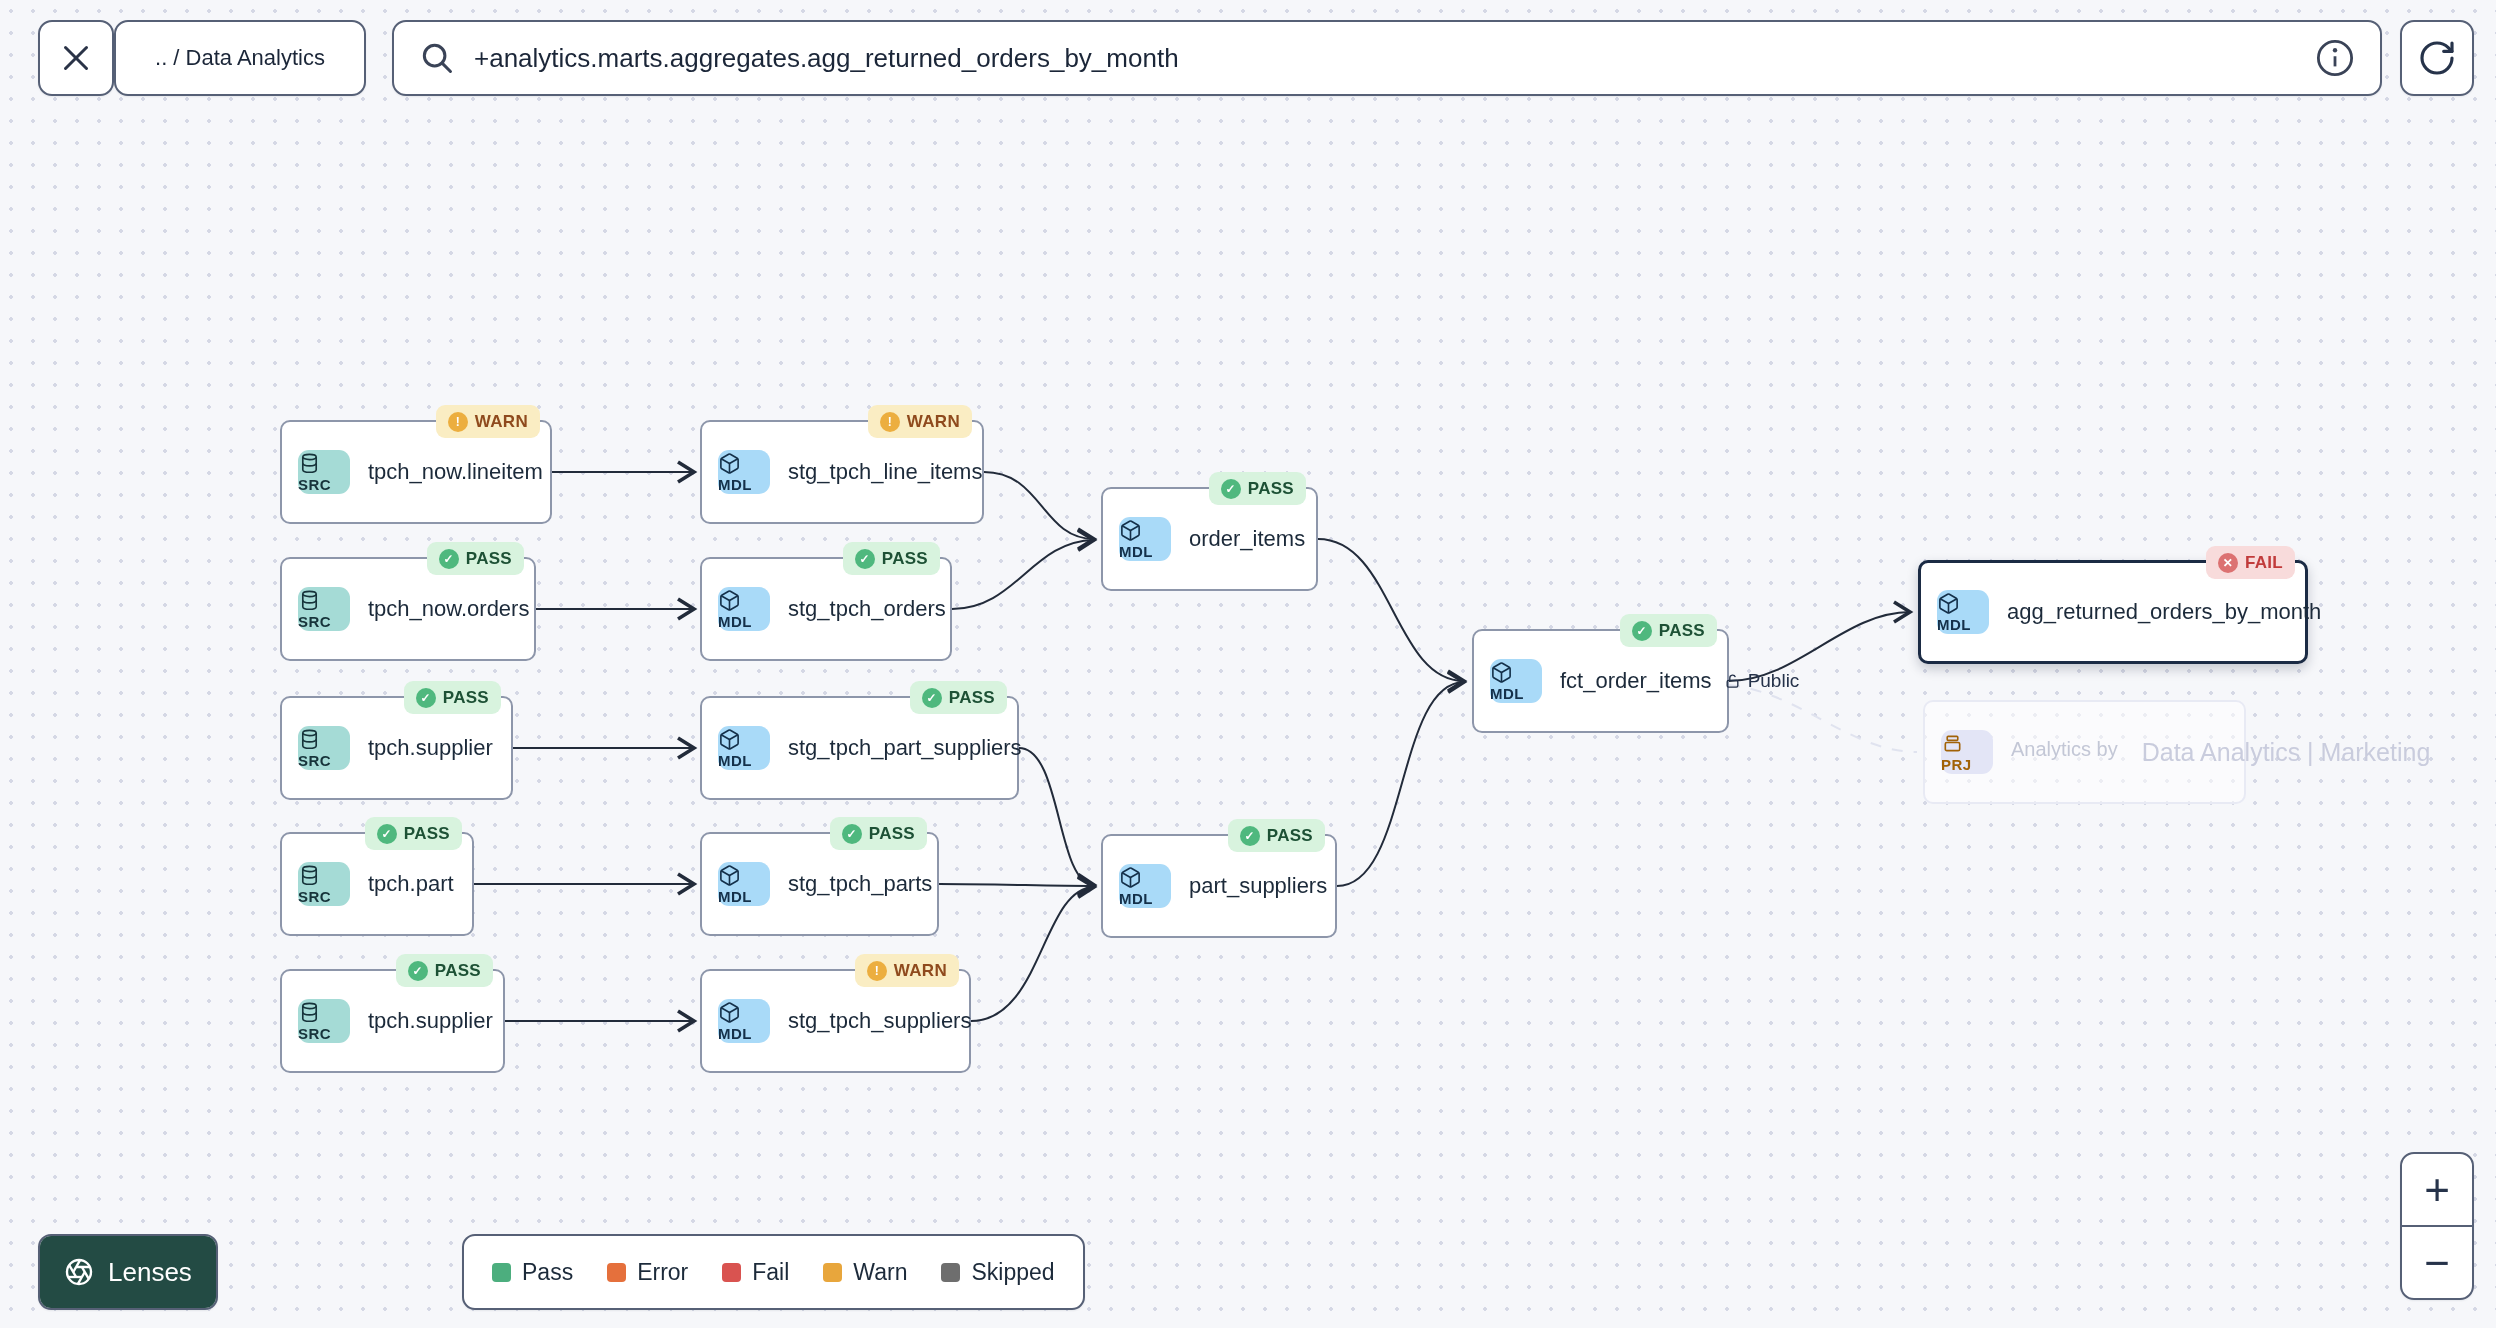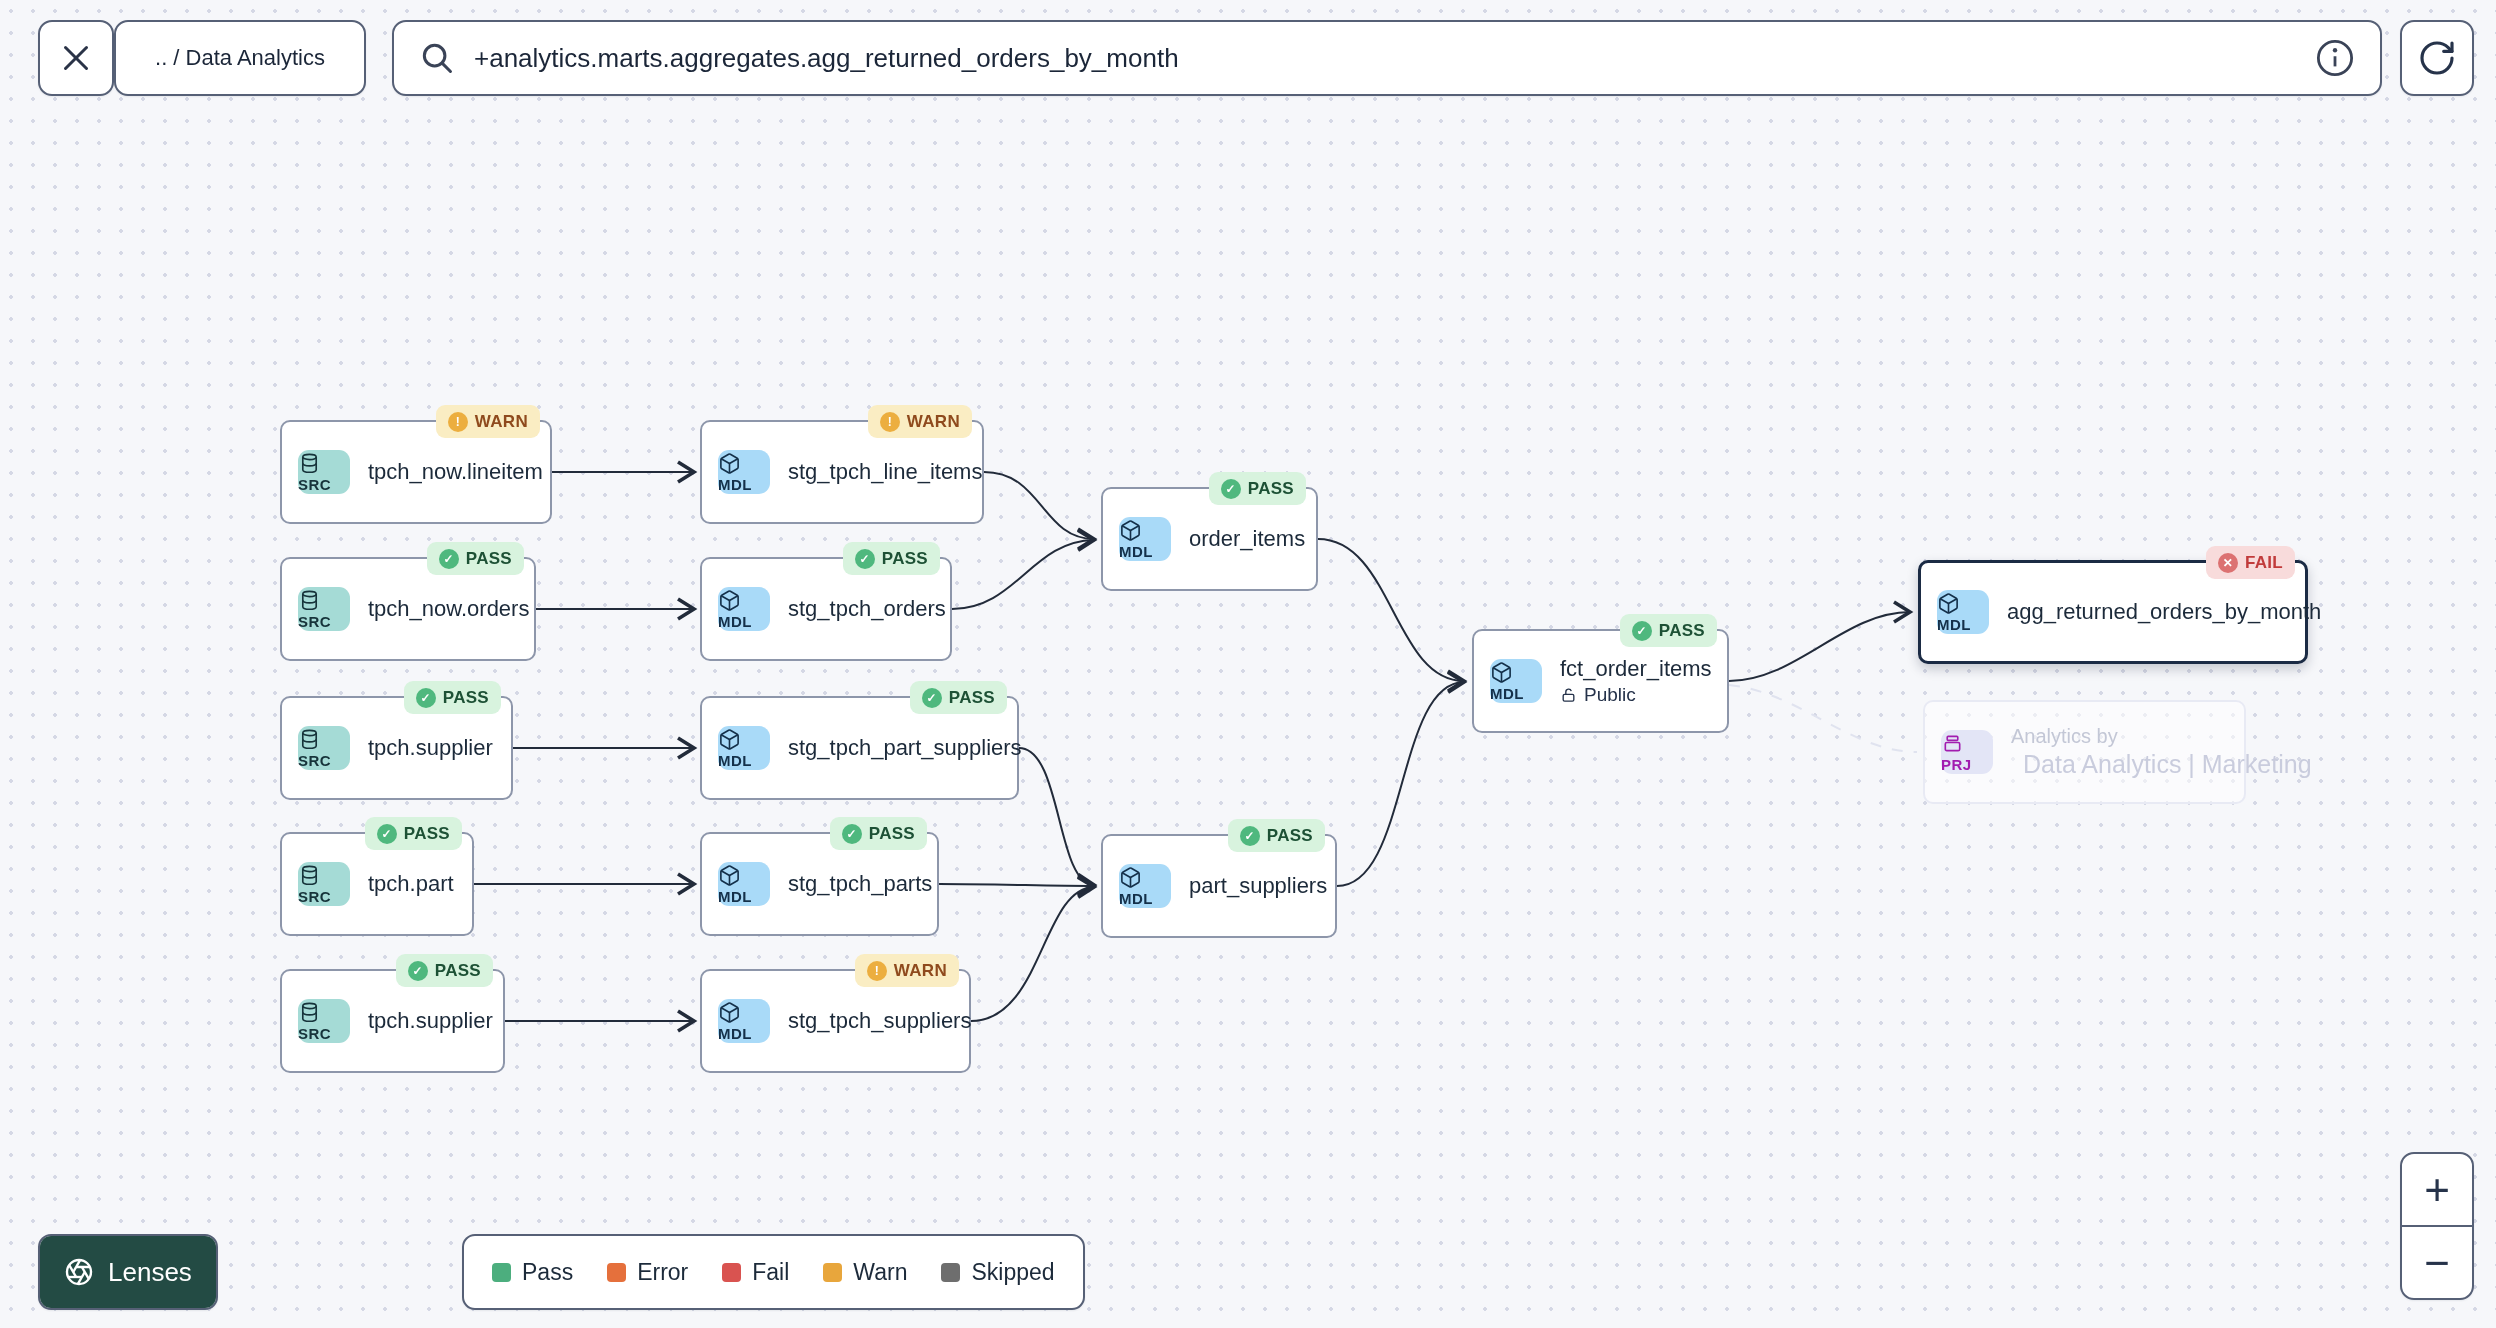--- a/index.html
+++ b/index.html
@@ -43,23 +43,23 @@
   .node.selected { border:3px solid #1B2B44; box-shadow:0 5px 12px rgba(22,34,56,.22); }
   .node.ghost { background:rgba(255,255,255,.55); border:2px solid #E8EAF4; box-shadow:none; }
   .tile {
     width:52px; height:44px; border-radius:11px; flex:0 0 auto;
     display:flex; flex-direction:column; align-items:flex-start; justify-content:center;
   }
   .tile .ic { width:23px; height:23px; }
   .tile-label { font-size:15px; font-weight:600; letter-spacing:.5px; margin-top:1px; }
   .tile-src { background:#A5DBD6; color:#16333A; }
   .tile-mdl { background:#A9DAF8; color:#14304A; }
-  .tile-prj { background:#E3E5F6; color:#a21caf; }
+  .tile-prj { background:#E3E5F6; color:#a16207; }
   .node-label { font-size:22px; color:#1C2A3A; white-space:nowrap; }
-  .node-col { display:flex; flex-direction:column; gap:2px; }
+  .node-col { display:flex; gap:12px; }
   .node-sub { display:flex; align-items:center; gap:7px; font-size:19px; color:#25324A; }
   .node-sub .ic { width:17px; height:17px; }
   .ghost .node-label { font-size:20px; color:#C3C7D6; }
   .ghost .node-sub2 { font-size:25px; color:#C9CCDD; white-space:nowrap;margin-left:12px; }
 
   .badge {
     position:absolute; top:-17px; right:10px; height:33px; border-radius:9px;
     display:flex; align-items:center; gap:7px; padding:0 12px;
     font-size:17px; font-weight:700; letter-spacing:.3px;
   }

